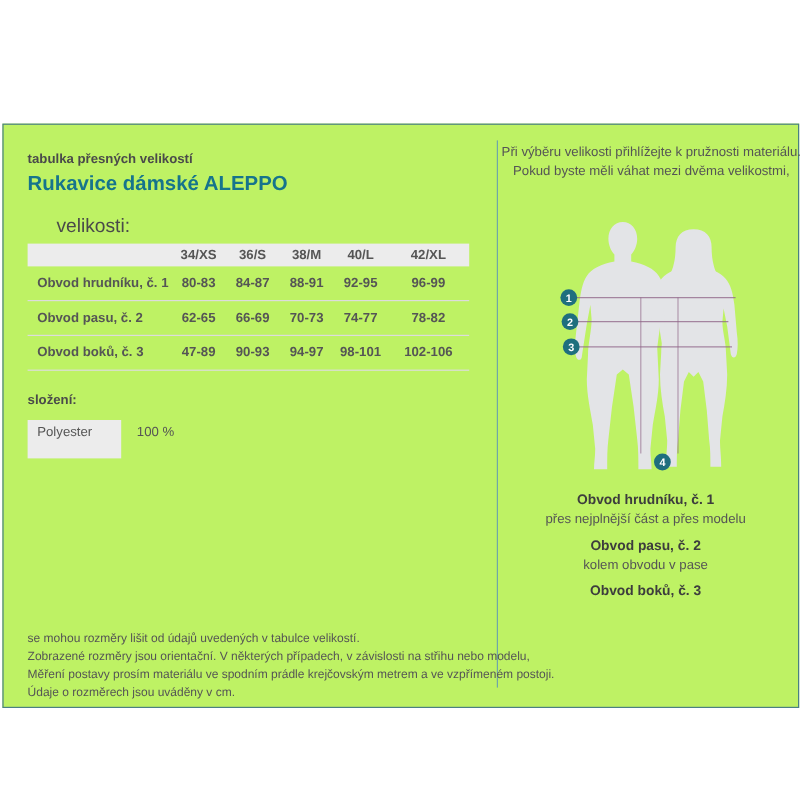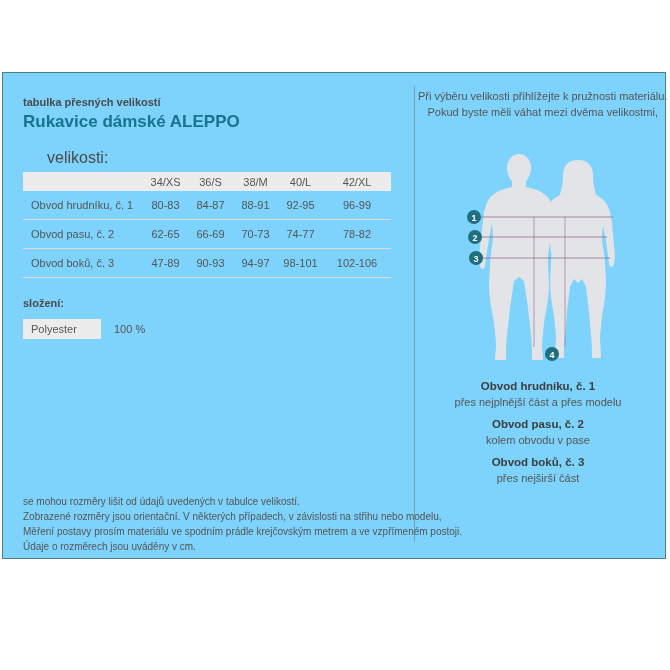--- a/index.html
+++ b/index.html
@@ -1,34 +1,34 @@
 <!DOCTYPE html>
 <html><head>
 <meta charset="utf-8">
 <style>
   html,body{margin:0;padding:0;background:#fff;}
   body{width:670px;height:670px;position:relative;overflow:hidden;
        font-family:"Liberation Sans","DejaVu Sans",sans-serif;color:#555;}
-  .frame{position:absolute;left:2px;top:72px;width:662px;height:485px;
-         border:1px solid #4a8083;background:#7dd3fc;}
+  .frame{position:absolute;left:2px;top:103px;width:662px;height:485px;
+         border:1px solid #4a8083;background:#bef264;}
   .divider{position:absolute;left:411px;top:13px;width:1px;height:456px;background:#6fa7a7;}
 
   
   .eyebrow{position:absolute;left:20px;top:23px;font-size:11px;font-weight:bold;color:#4a4a4a;white-space:nowrap;}
   .title{position:absolute;left:20px;top:39px;font-size:17px;font-weight:bold;color:#16748c;white-space:nowrap;}
   .sizes-label{position:absolute;left:20px;top:76px;font-size:16px;font-weight:normal;color:#4a4a4a;margin-left:24px;}
   .table{position:absolute;left:20px;top:99px;width:368px;font-size:11px;color:#555;}
   .tr{display:flex;align-items:center;height:28px;border-bottom:1px solid #dcdcdc;}
   .tr.thead{height:19px;background:#ececec;border-bottom:none;}
-  .td{text-align:center;}
+  .td{text-align:center;font-weight:bold;}
   .td.lab{width:120px;text-align:left;padding-left:8px;box-sizing:border-box;}
   .td.c{width:45px;}
   .td.cl{width:68px;}
   .comp-label{position:absolute;left:20px;top:224px;font-size:11px;font-weight:bold;color:#4a4a4a;}
-  .comp-swatch{position:absolute;left:20px;top:246px;width:70px;height:20px;background:#ececec;
+  .comp-swatch{position:absolute;left:20px;top:246px;width:70px;height:32px;background:#ececec;
                font-size:11px;line-height:20px;padding-left:8px;color:#555;}
   .comp-pct{position:absolute;left:111px;top:246px;font-size:11px;line-height:20px;color:#555;}
   .disclaimer{position:absolute;left:20px;top:421px;font-size:10px;line-height:15px;color:#555;white-space:nowrap;}
 
   
   .fit-note{position:absolute;left:415px;top:15px;width:240px;text-align:right;
             font-size:11px;line-height:16px;color:#555;white-space:nowrap;}
   .figure{position:absolute;left:433px;top:80px;width:225px;height:216px;}
   .legend{position:absolute;left:415px;top:299px;width:240px;text-align:center;}
   .legend .lt{font-size:11.5px;font-weight:bold;color:#3d3d3d;line-height:16px;margin-top:6px;}
@@ -132,16 +132,15 @@
     <div>
       <div class="lt">Obvod hrudníku, č. 1</div>
       <div class="ld">přes nejplnější část a přes modelu</div>
     </div>
     <div>
       <div class="lt">Obvod pasu, č. 2</div>
       <div class="ld">kolem obvodu v pase</div>
     </div>
     <div>
       <div class="lt">Obvod boků, č. 3</div>
-      <div class="ld">přes nejširší část</div>
     </div>
   </div>
 </div>
 
 </body></html>

